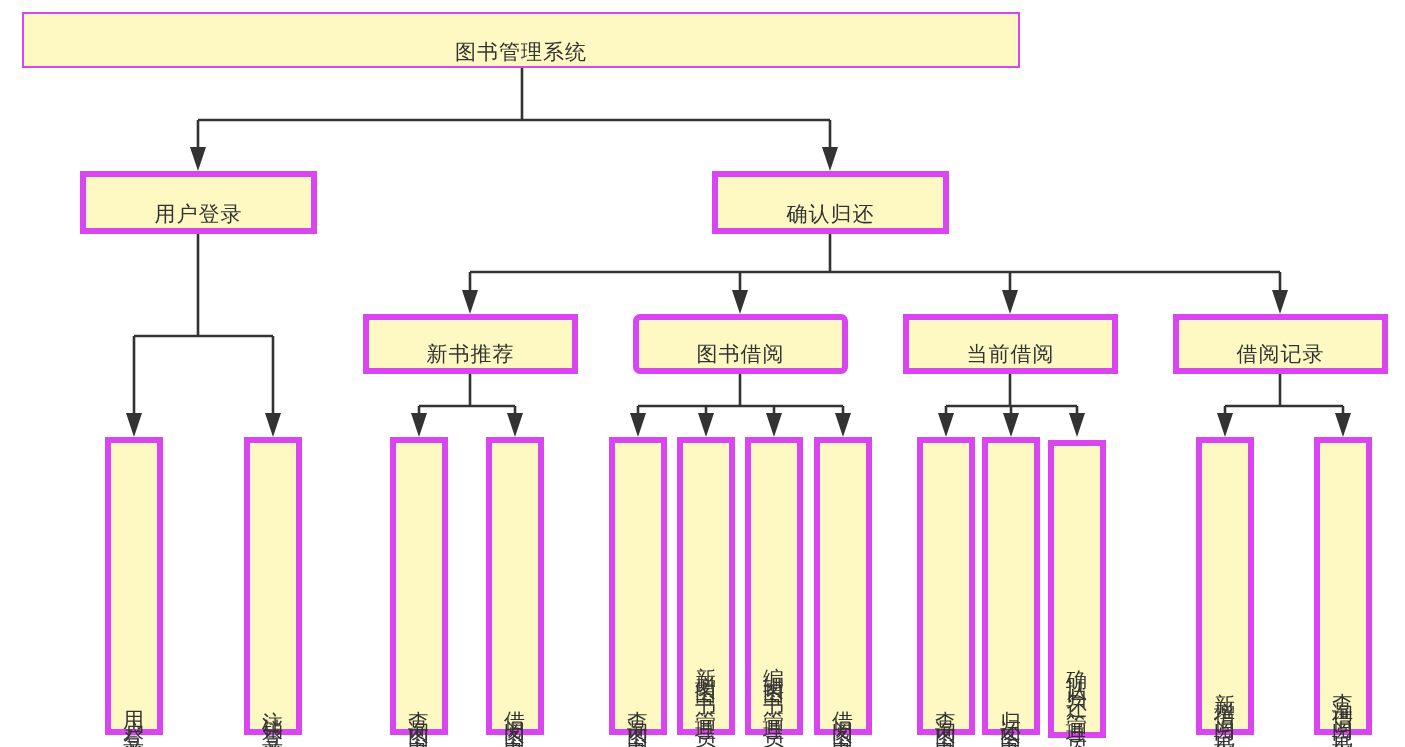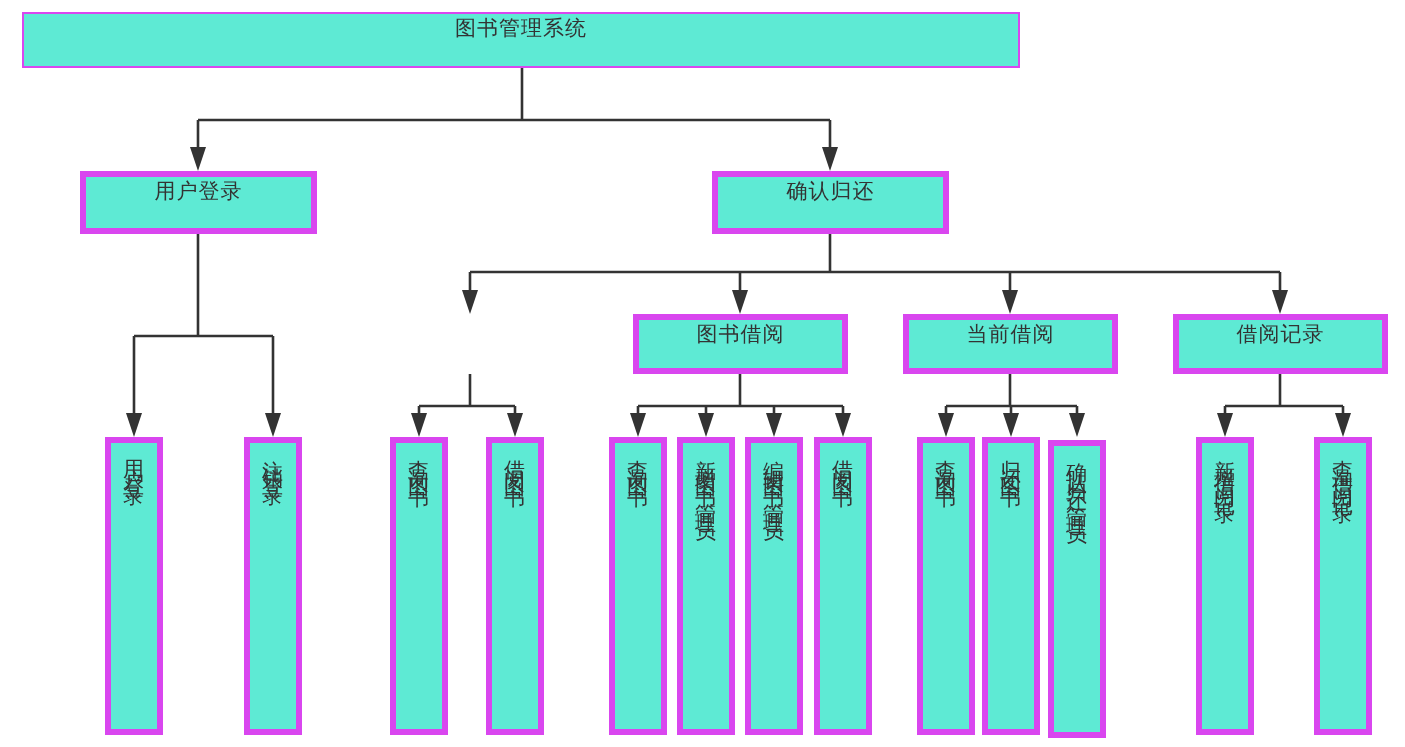--- a/index.html
+++ b/index.html
@@ -19,24 +19,24 @@
   }
   svg.connectors path {
     fill: none;
     stroke: #333333;
     stroke-width: 2.6;
   }
   svg.connectors polygon { fill: #333333; }
   .box {
     position: absolute;
     box-sizing: border-box;
-    background: #5eead4;
+    background: #fef9c3;
     border: 6px solid #d946ef;
     display: flex;
-    align-items: flex-start;
+    align-items: flex-end;
     justify-content: center;
     color: #333333;
     font-size: 21px;
     z-index: 2;
   }
   .box.root-box { border-width: 2px; font-size: 21px; }
   .hlabel { white-space: nowrap; letter-spacing: 1px; }
   .leaf .vtext {
     writing-mode: vertical-rl;
     text-orientation: mixed;
@@ -114,21 +114,24 @@
     <span class="hlabel">图书管理系统</span>
   </div>
 
   <div class="box" style="left:80px; top:171px; width:237px; height:63px;">
     <span class="hlabel">用户登录</span>
   </div>
   <div class="box" style="left:712px; top:171px; width:237px; height:63px;">
     <span class="hlabel">确认归还</span>
   </div>
 
-  <div class="box" style="left:633px; top:314px; width:215px; height:60px;">
+  <div class="box" style="left:363px; top:314px; width:215px; height:60px;">
+    <span class="hlabel">新书推荐</span>
+  </div>
+  <div class="box" style="left:633px; top:314px; width:215px; height:60px;border-radius:7px;">
     <span class="hlabel">图书借阅</span>
   </div>
   <div class="box" style="left:903px; top:314px; width:215px; height:60px;">
     <span class="hlabel">当前借阅</span>
   </div>
   <div class="box" style="left:1173px; top:314px; width:215px; height:60px;">
     <span class="hlabel">借阅记录</span>
   </div>
 
   <div class="box leaf" style="left:105px; top:437px; width:58px; height:298px;">

